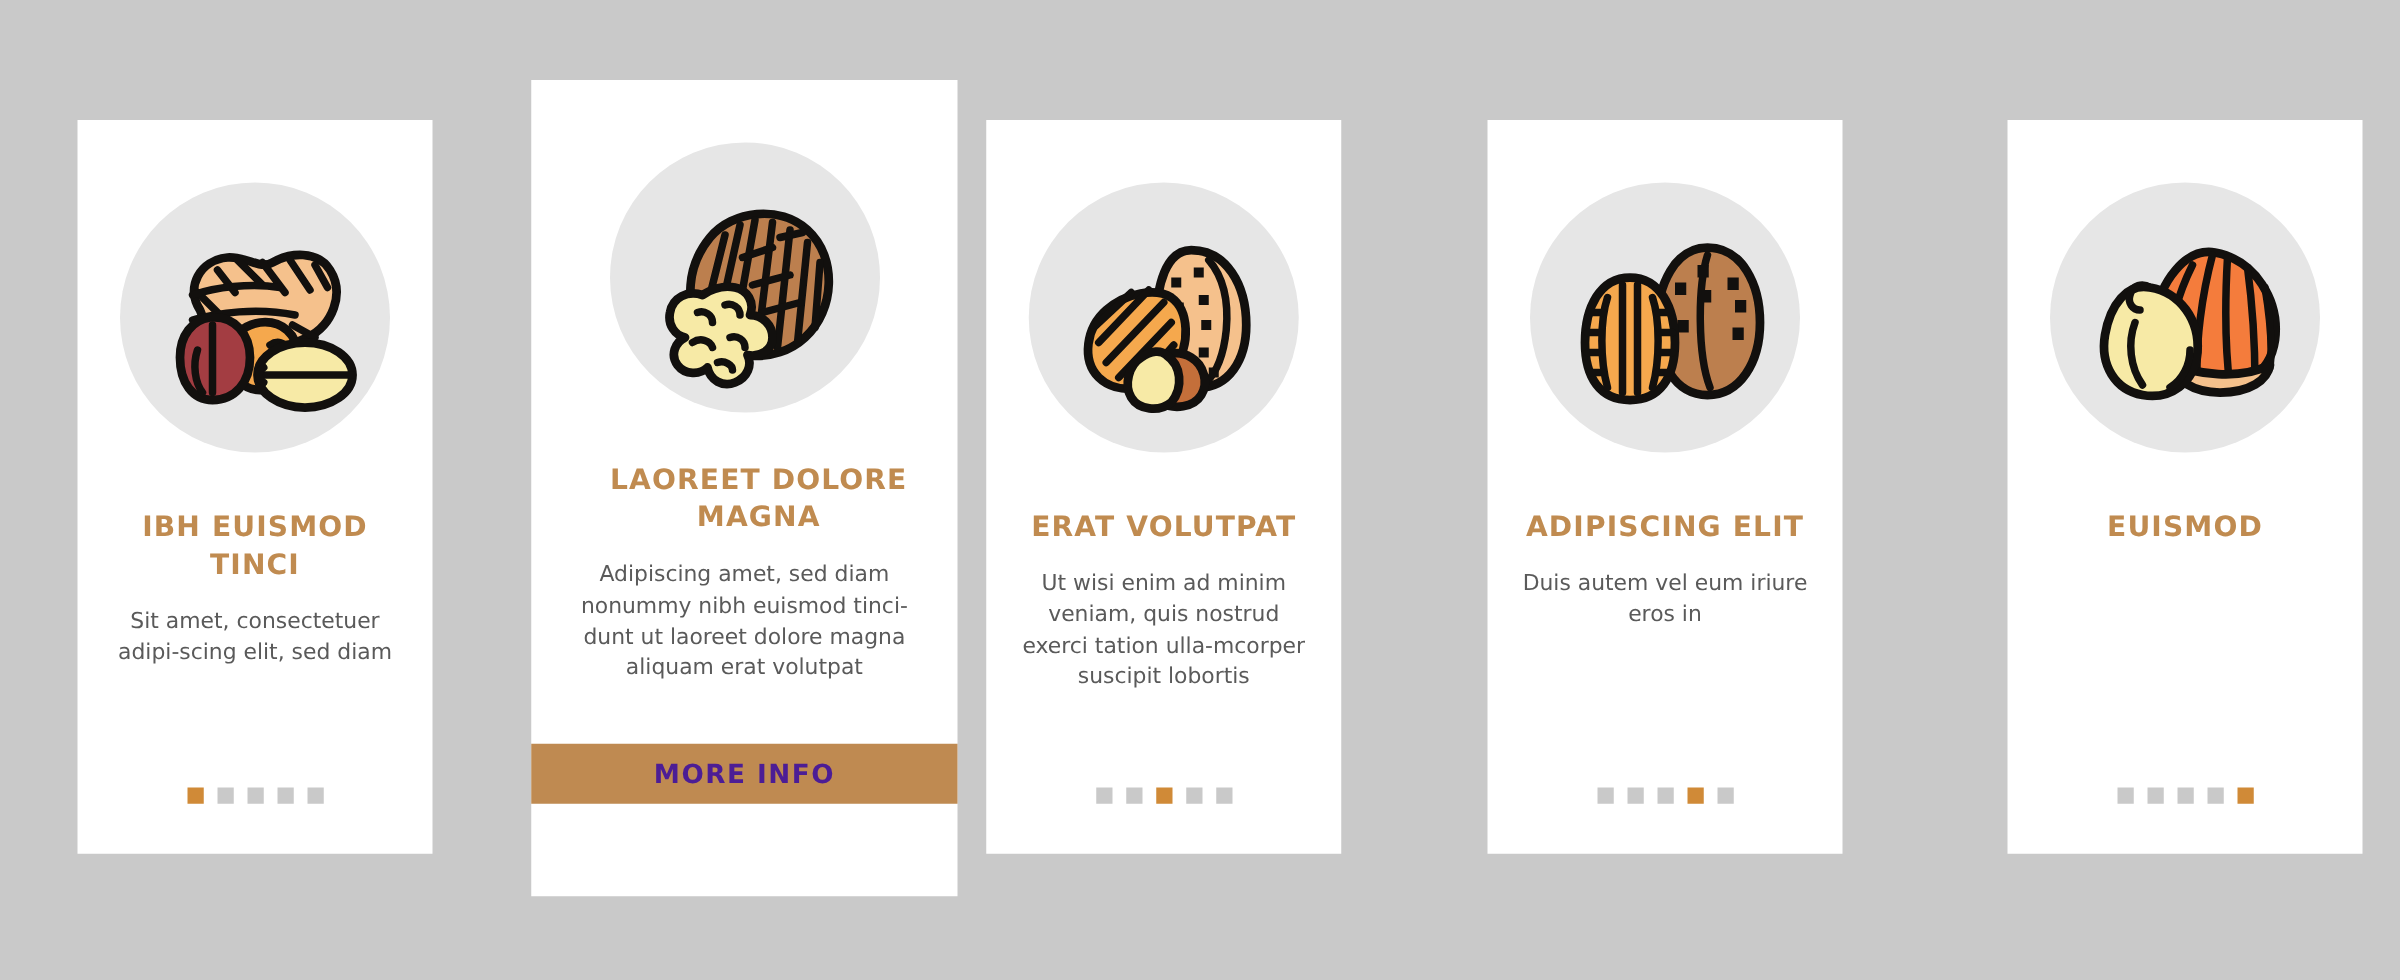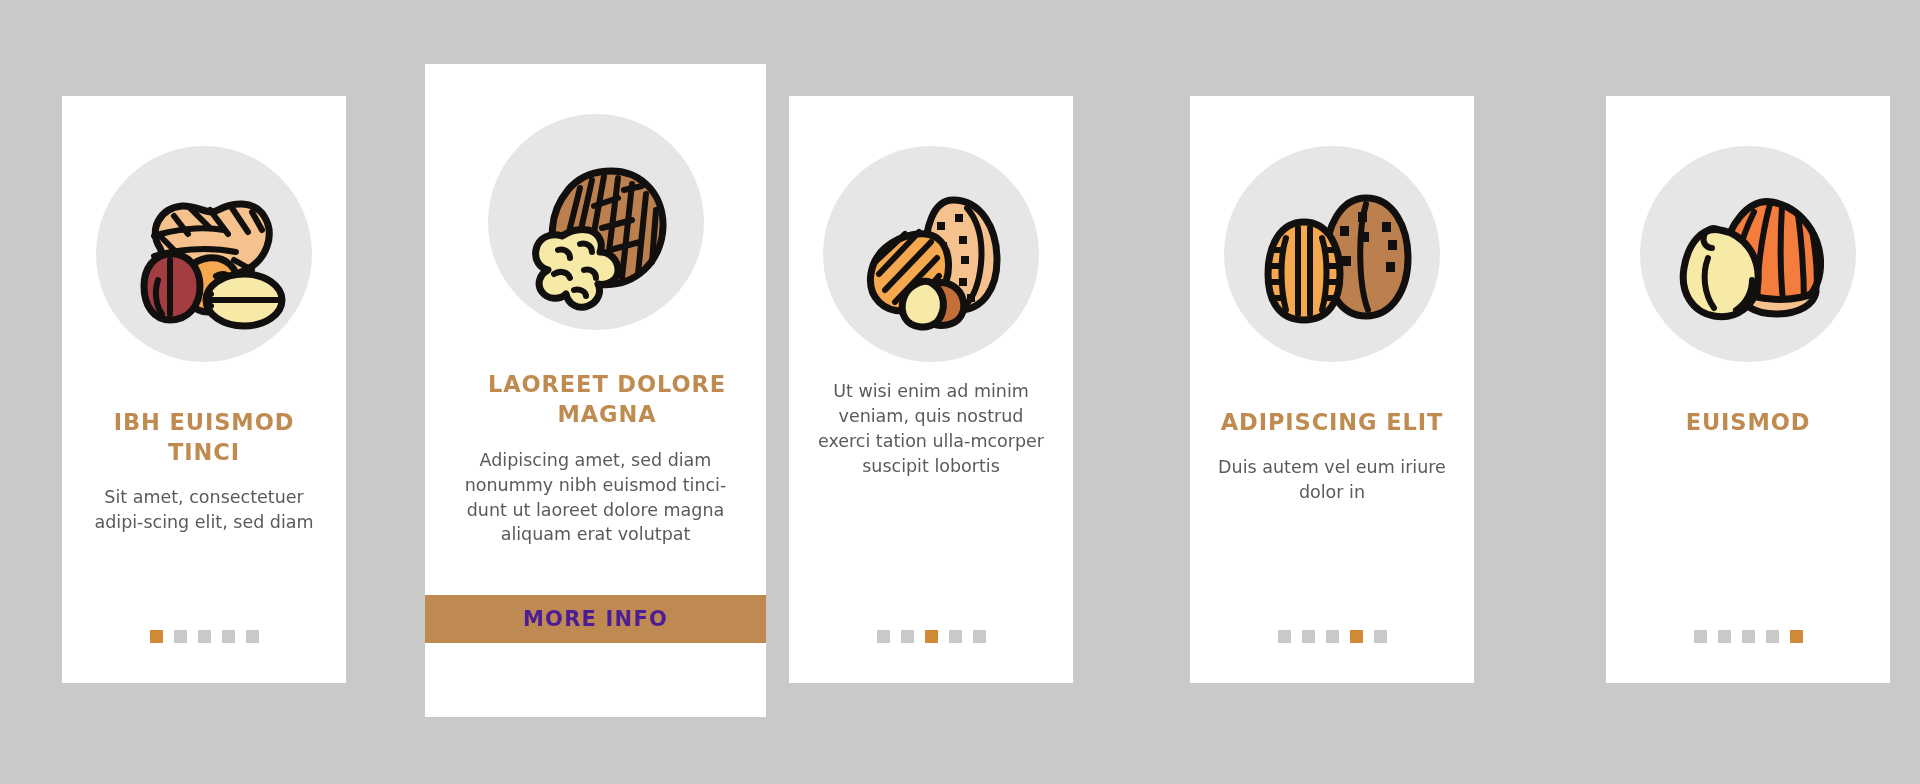--- a/index.html
+++ b/index.html
@@ -171,20 +171,21 @@
             <rect x="104" y="134" width="8" height="8"></rect>
               <rect x="126" y="130" width="8" height="8"></rect>
           </g>
           <path d="M96 74 C110 84 112 112 98 130 C82 150 52 152 38 138 C24 124 28 98 44 84 C60 70 84 66 96 74 Z" fill="#f5a84d"></path>
           <path d="M78 68 L38 110 M90 78 L44 126 M96 94 L54 138 M98 112 L70 144 M64 70 L34 98" fill="none" stroke-width="6"></path>
           <path d="M112 122 C122 128 126 142 120 152 C114 162 98 164 88 158 C78 152 76 138 82 128 C88 118 102 116 112 122 Z" fill="#c46f3a"></path>
           <path d="M92 120 C104 128 106 146 96 158 C86 166 70 164 64 154 C58 144 62 128 72 122 C80 116 88 116 92 120 Z" fill="#f7eaa6"></path>
         </g>
       </svg>
     </div>
+    <div class="card-title">ERAT VOLUTPAT</div>
     <div class="card-desc">Ut wisi enim ad minim veniam, quis nostrud exerci tation ulla-mcorper suscipit lobortis</div>
     <div class="dots">
       <span class="dot"></span>
       <span class="dot"></span>
       <span class="dot active"></span>
       <span class="dot"></span>
       <span class="dot"></span>
     </div>
   </div>
 
@@ -203,21 +204,21 @@
               <rect x="100" y="92" width="9" height="10"></rect>
             <rect x="144" y="98" width="9" height="10"></rect>
           </g>
           <path d="M62 58 C86 58 98 82 98 110 C98 138 86 156 62 156 C38 156 26 138 26 110 C26 82 38 58 62 58 Z" fill="#f5a84d"></path>
           <path d="M56 64 L56 150 M68 64 L68 150 M44 74 C38 92 38 124 44 146 M80 74 C86 92 86 124 80 146" fill="none" stroke-width="6"></path>
           <path d="M30 86 L40 86 M28 102 L38 102 M28 118 L38 118 M30 134 L40 134 M84 86 L94 86 M86 102 L96 102 M86 118 L96 118 M84 134 L94 134" fill="none" stroke-width="6"></path>
         </g>
       </svg>
     </div>
     <div class="card-title">ADIPISCING ELIT</div>
-    <div class="card-desc">Duis autem vel eum iriure dolor in</div>
+    <div class="card-desc">Duis autem vel eum iriure eros in</div>
     <div class="dots">
       <span class="dot"></span>
       <span class="dot"></span>
       <span class="dot"></span>
       <span class="dot active"></span>
       <span class="dot"></span>
     </div>
   </div>
 
   <div class="card normal" style="left:1606px">

